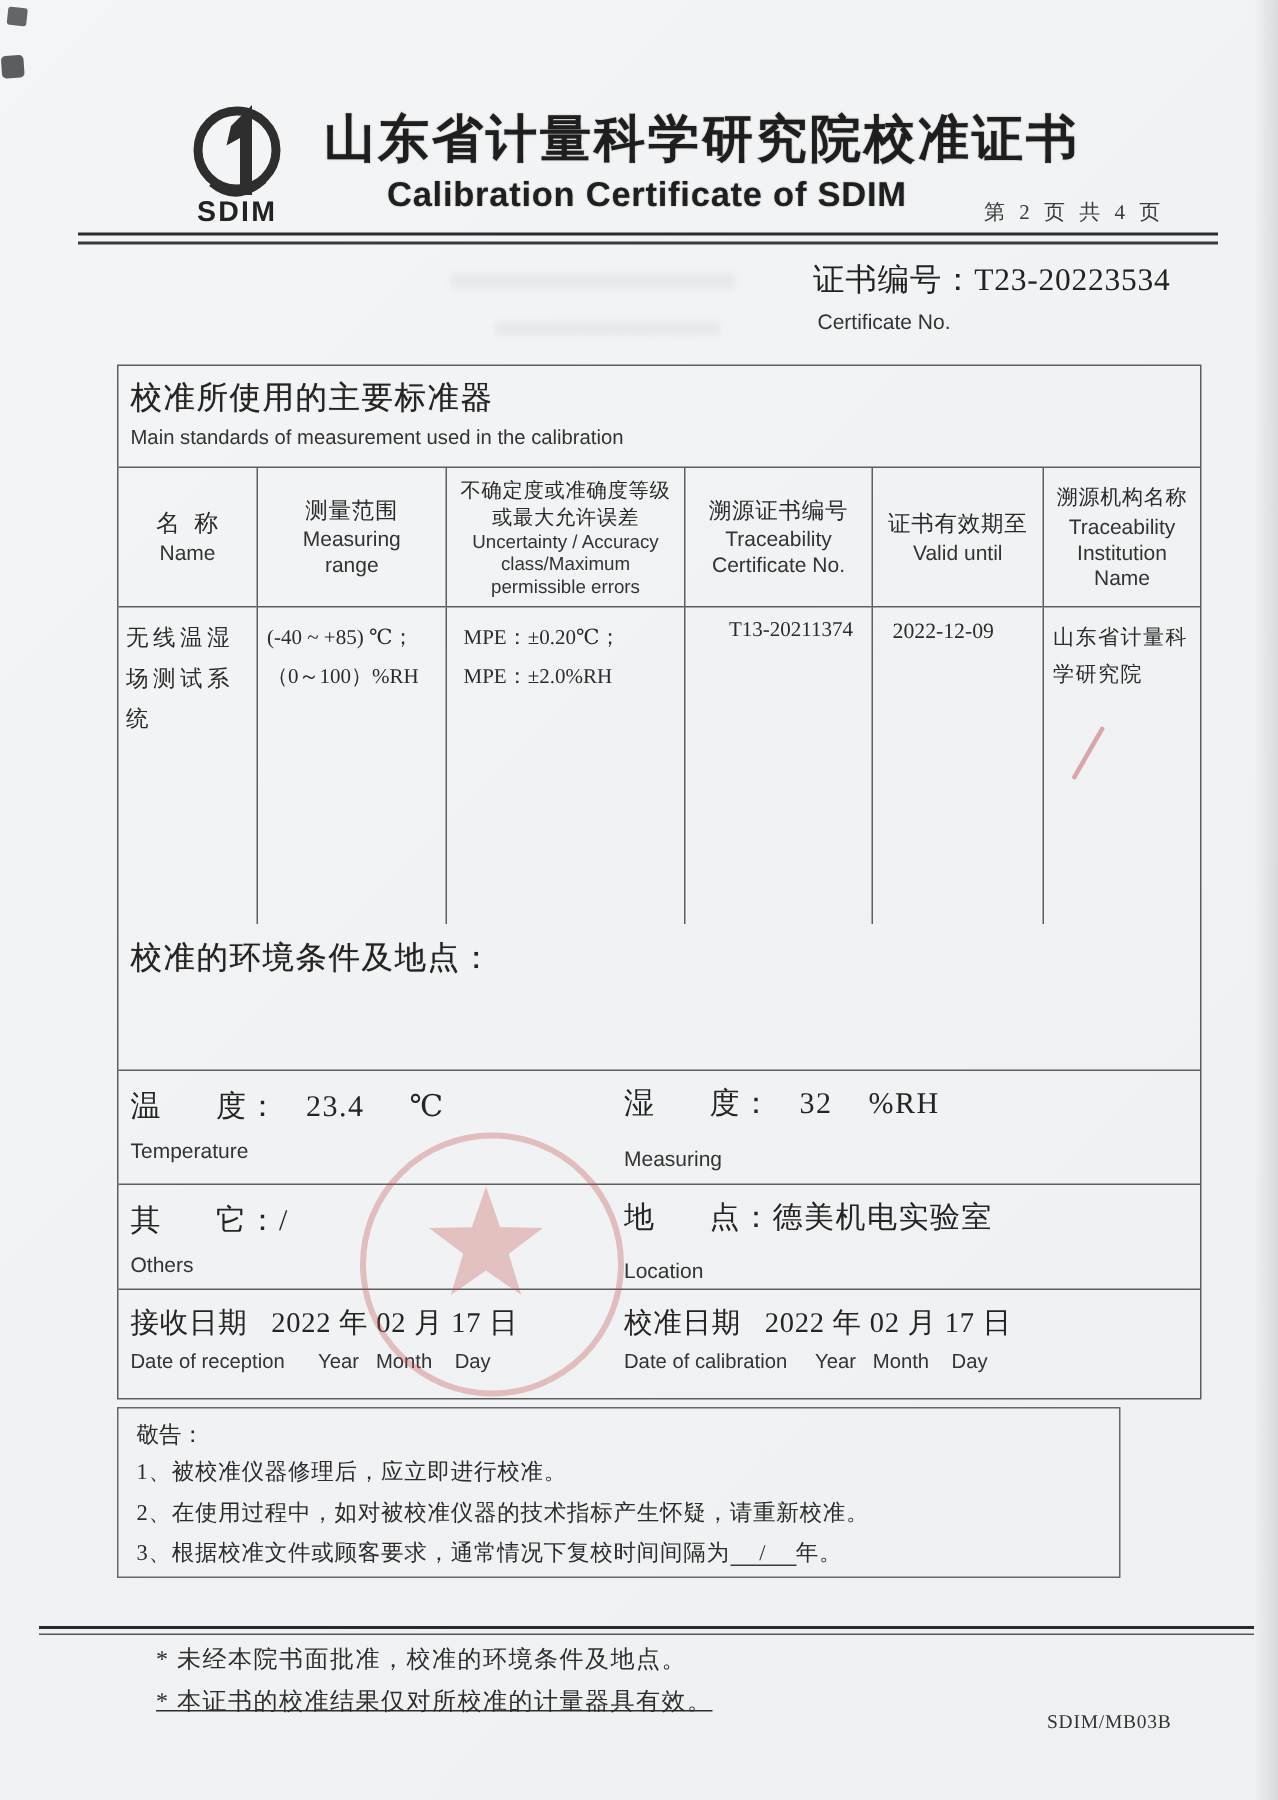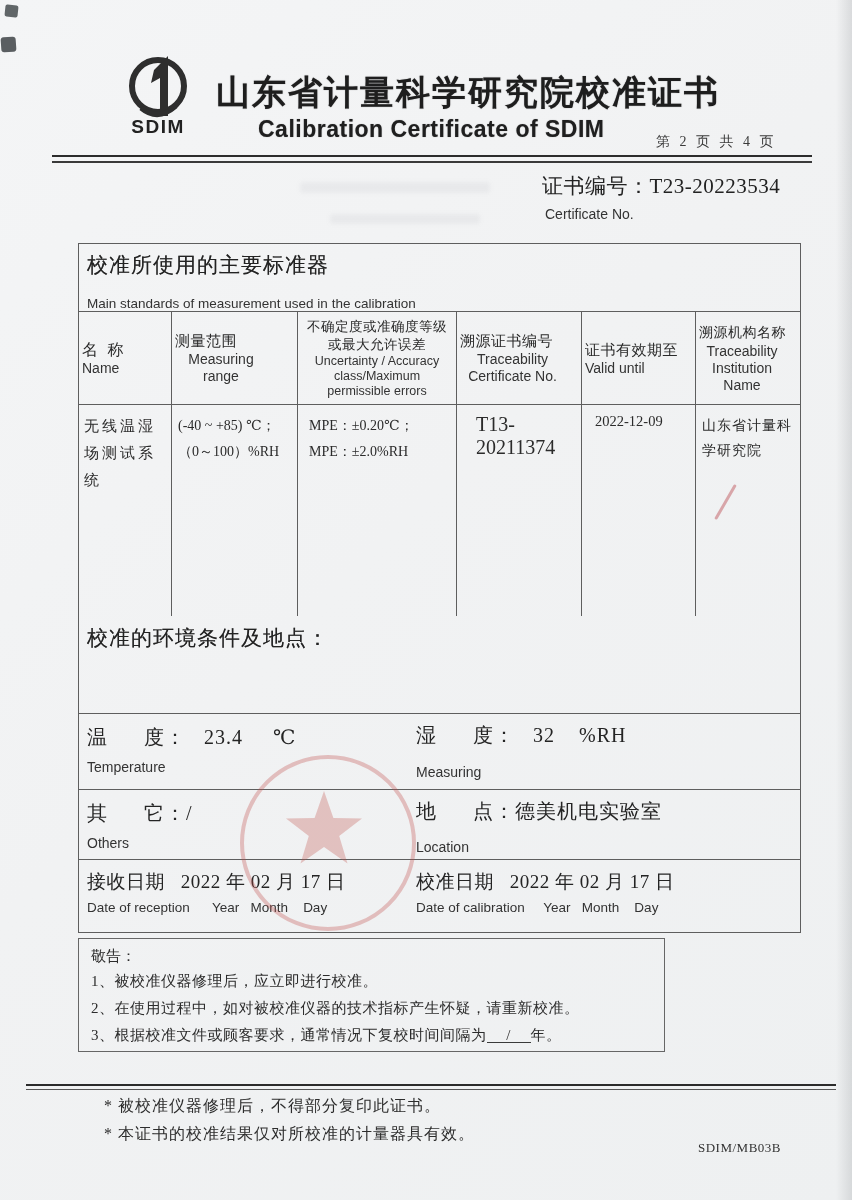--- a/index.html
+++ b/index.html
@@ -18,21 +18,21 @@
   .pre{white-space:pre;}
   .cn{font-family:"Liberation Serif","DejaVu Serif",serif;}
   .en{font-family:"Liberation Sans","DejaVu Sans",sans-serif;}
 
   
   .mark1{position:absolute;left:5px;top:5px;width:13px;height:12px;background:#474c4f;border-radius:2px;transform:rotate(6deg);opacity:.85;}
   .mark2{position:absolute;left:1px;top:37px;width:15px;height:15px;background:#3e4346;border-radius:3px;transform:rotate(-4deg);opacity:.85;}
   .ghost{position:absolute;background:rgba(110,116,122,0.07);filter:blur(2px);border-radius:3px;}
 
   
-  .logo{position:absolute;left:119px;top:52px;}
+  .logo{position:absolute;left:119px;top:66px;}
   .title-cn{position:absolute;left:216px;top:70px;width:520px;
     font-size:34px;font-weight:bold;letter-spacing:2px;color:#1e1e1e;
     font-family:"Liberation Serif","DejaVu Serif",serif;
     text-shadow:0 0 1px rgba(30,30,30,.5);}
   .title-en{position:absolute;left:258px;top:116px;font-size:23px;font-weight:800;
     letter-spacing:.5px;color:#1f1f1f;text-shadow:0 0 1px rgba(30,30,30,.45);}
   .page-info{position:absolute;left:656px;top:133px;font-size:14px;letter-spacing:3px;
     color:#3a3a3a;font-family:"Liberation Serif","DejaVu Serif",serif;}
   .rule-top{position:absolute;left:52px;top:155px;width:760px;height:4px;
     border-top:2px solid #2c2c2c;border-bottom:2px solid #3a3a3a;}
@@ -47,21 +47,21 @@
     font-family:"Liberation Serif","DejaVu Serif",serif;text-shadow:0 0 .5px rgba(35,35,35,.6);}
   .sec-en{position:absolute;left:8px;font-size:13.5px;color:#333;}
 
   
   .stdgrid{position:absolute;left:0;top:67px;width:721px;height:305px;
     display:grid;grid-template-columns:92px 126px 159px 125px 114px 105px;
     grid-template-rows:93px 1fr;
     border-top:1px solid #5e5e5e;box-sizing:border-box;}
   .cell{box-sizing:border-box;overflow:hidden;}
   .bl{border-left:1px solid #5e5e5e;}
-  .th{display:flex;flex-direction:column;align-items:flex-start;justify-content:center;
+  .th{display:flex;flex-direction:column;align-items:center;justify-content:center;
     text-align:center;border-bottom:1px solid #5e5e5e;padding:2px 3px;}
   .th .cn{font-size:15px;color:#2a2a2a;line-height:20px;letter-spacing:.5px;}
   .th .en{font-size:14px;color:#333;line-height:17px;}
   .th3 .cn{font-size:13.5px;line-height:18px;}
   .th3 .en{font-size:12.5px;line-height:15px;}
   .td{padding:8px 6px;font-size:14px;color:#2b2b2b;}
   .td .line{line-height:26px;}
   .name-cell{font-size:15px;letter-spacing:3px;line-height:27px;
     font-family:"Liberation Serif","DejaVu Serif",serif;padding:8px 5px;}
   .mono-ish{font-family:"Liberation Serif","DejaVu Serif",serif;}
@@ -71,21 +71,21 @@
   .hline{position:absolute;left:0;width:721px;height:1px;background:#5e5e5e;}
 
   .env-line-cn{position:absolute;font-size:20px;color:#242424;
     font-family:"Liberation Serif","DejaVu Serif",serif;letter-spacing:1px;}
   .env-line-en{position:absolute;font-size:14px;color:#333;}
   .date-cn{position:absolute;font-size:19px;color:#242424;
     font-family:"Liberation Serif","DejaVu Serif",serif;letter-spacing:.5px;}
   .date-en{position:absolute;font-size:13.5px;color:#333;}
 
   
-  .noticebox{position:absolute;left:78px;top:938px;width:587px;height:114px;
+  .noticebox{position:absolute;left:78px;top:938px;width:669px;height:114px;
     border:1px solid #666;box-sizing:border-box;}
   .notice-title{position:absolute;left:12px;top:8px;font-size:15px;color:#2c2c2c;
     font-family:"Liberation Serif","DejaVu Serif",serif;}
   .notice-item{position:absolute;left:12px;font-size:15px;color:#2c2c2c;letter-spacing:.5px;
     font-family:"Liberation Serif","DejaVu Serif",serif;}
   .blank{display:inline-block;min-width:44px;text-align:center;
     border-bottom:1px solid #3a3a3a;line-height:14px;}
 
   
   .rule-bottom{position:absolute;left:26px;top:1084px;width:810px;height:3px;
@@ -122,21 +122,21 @@
   <div class="title-cn">山东省计量科学研究院校准证书</div>
   <div class="title-en">Calibration Certificate of SDIM</div>
   <div class="page-info cn">第 2 页 共 4 页</div>
   <div class="rule-top"></div>
   <div class="certno">证书编号：T23-20223534</div>
   <div class="certno-en">Certificate No.</div>
 
   <div class="mainbox">
 
     <div class="sec-title" style="top:7px;">校准所使用的主要标准器</div>
-    <div class="sec-en" style="top:40px;margin-top:12px;">Main standards of measurement used in the calibration</div>
+    <div class="sec-en" style="top:40px;">Main standards of measurement used in the calibration</div>
 
     <div class="stdgrid">
 
       <div class="cell th">
         <span class="cn pre" style="font-size:16px;">名  称</span>
         <span class="en">Name</span>
       </div>
       <div class="cell th bl">
         <span class="cn">测量范围</span>
         <span class="en" style="max-width:92px;">Measuring range</span>
@@ -160,21 +160,21 @@
 
       <div class="cell td name-cell">无线温湿场测试系统</div>
       <div class="cell td bl mono-ish">
         <div class="line">(-40 ~ +85) ℃；</div>
         <div class="line">（0～100）%RH</div>
       </div>
       <div class="cell td bl mono-ish" style="padding-left:11px;">
         <div class="line">MPE：±0.20℃；</div>
         <div class="line">MPE：±2.0%RH</div>
       </div>
-      <div class="cell td bl mono-ish" style="padding-left:19px;font-size:20px;">T13-20211374</div>
+      <div class="cell td bl mono-ish" style="padding-left:29px;font-size:14px;">T13-20211374</div>
       <div class="cell td bl mono-ish" style="padding-left:13px;font-size:14.5px;">2022-12-09</div>
       <div class="cell td bl inst-cell">山东省计量科学研究院</div>
     </div>
 
     <div class="sec-title" style="top:380px;">校准的环境条件及地点：</div>
 
     <div class="hline" style="top:469px;"></div>
 
     <div class="env-line-cn pre" style="left:8px;top:480px;">温      度：   23.4     ℃</div>
     <div class="env-line-en" style="left:8px;top:515px;">Temperature</div>
@@ -199,22 +199,22 @@
   <div class="noticebox">
     <div class="notice-title">敬告：</div>
     <div class="notice-item" style="top:33px;">1、被校准仪器修理后，应立即进行校准。</div>
     <div class="notice-item" style="top:60px;">2、在使用过程中，如对被校准仪器的技术指标产生怀疑，请重新校准。</div>
     <div class="notice-item" style="top:87px;">
       <span>3、根据校准文件或顾客要求，通常情况下复校时间间隔为</span><span class="blank">/</span><span>年。</span>
     </div>
   </div>
 
   <div class="rule-bottom"></div>
-  <div class="footnote" style="top:1096px;">* 被校准仪器修理后，不得部分复印此证书。</div>
-  <div class="footnote" style="top:1124px;">* 本证书的校准结果仅对所校准的计量器具有效。</div>
+  <div class="footnote" style="top:1096px;">* 未经本院书面批准，校准的环境条件及地点。</div>
+  <div class="footnote" style="top:1124px;text-decoration:underline;">* 本证书的校准结果仅对所校准的计量器具有效。</div>
   <div class="form-code">SDIM/MB03B</div>
 
   <div class="seal">
     <svg width="185" height="185" viewBox="0 0 185 185">
       <circle cx="92" cy="92" r="86" fill="none" stroke="rgba(193,79,74,0.32)" stroke-width="4"></circle>
       <path d="M88,40 L97.4,67.1 L126,67.6 L103.2,84.9 L111.5,112.4 L88,96 L64.5,112.4 L72.8,84.9 L50,67.6 L78.6,67.1 Z" fill="rgba(193,79,74,0.30)"></path>
     </svg>
   </div>
   <div class="pen-mark"></div>
 

